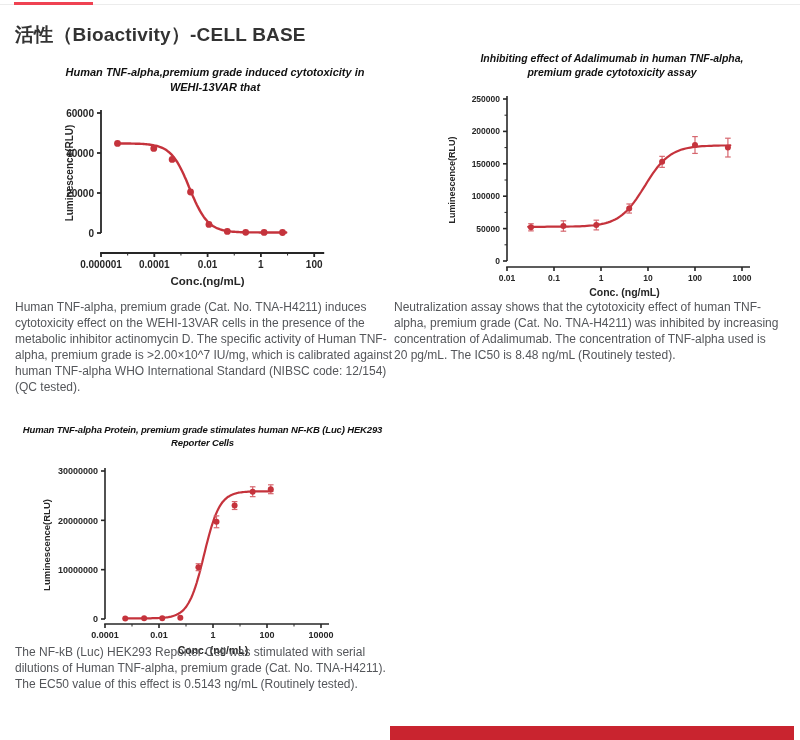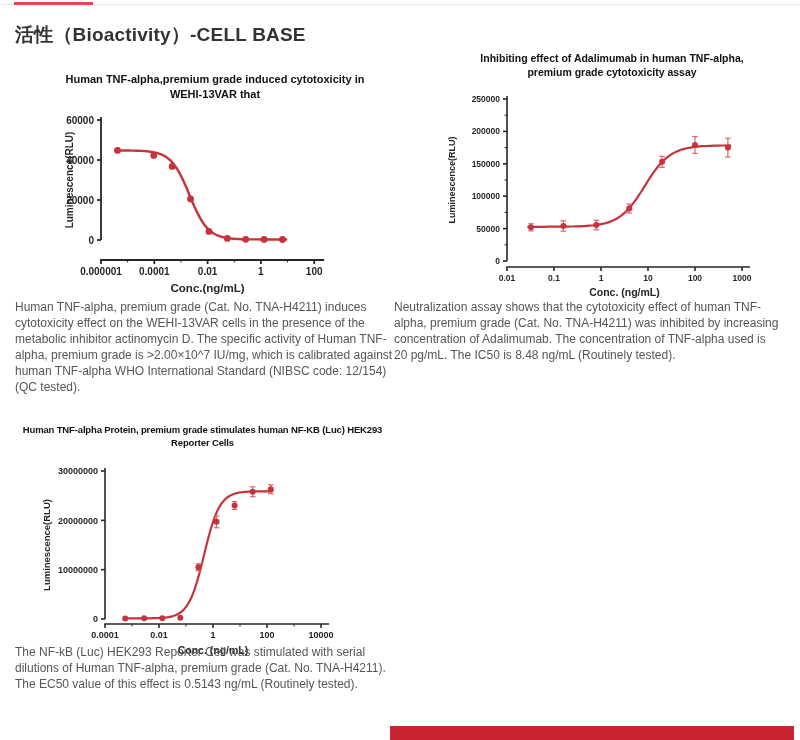--- a/index.html
+++ b/index.html
@@ -5,22 +5,22 @@
   html,body{margin:0;padding:0;background:#fff;}
   #canvas{position:relative;width:800px;height:740px;background:#ffffff;overflow:hidden;
           font-family:"Liberation Sans","DejaVu Sans",sans-serif;}
   .abs{position:absolute;}
   .top-hairline{left:0;top:4px;width:800px;height:1px;background:#ececec;}
   .accent-line{left:14px;top:2px;width:79px;height:3px;background:#ef4252;}
   .section-title{left:15px;top:22px;font-size:19px;font-weight:bold;color:#333;letter-spacing:.2px;}
   .chart-block{display:block;}
   .chart-title{display:flex;flex-direction:column;align-items:center;justify-content:flex-start;
                font-weight:bold;color:#111;line-height:1.32;text-align:center;}
-  .chart-title div{white-space:nowrap;}
-  .c0{left:40px;top:72px;width:350px;}
+  .chart-title div{white-space:nowrap;font-style:italic;}
+  .c0{left:40px;top:65px;width:350px;}
   .c0 .chart-title{height:36px;font-size:11px;}
   .c1{left:428px;top:52px;width:368px;}
   .c1 .chart-title{height:38px;font-size:10.5px;}
   .c2{left:30px;top:424px;width:345px;}
   .c2 .chart-title{height:32px;font-size:9.5px;letter-spacing:-0.15px;text-align:right;}
   .caption{font-size:12px;line-height:16px;color:#54565a;}
   .cap0{left:15px;top:299px;width:384px;}
   .cap1{left:394px;top:299px;width:386px;}
   .cap2{left:15px;top:644px;width:392px;}
   .bottom-bar{left:390px;top:726px;width:404px;height:14px;background:#c9242f;}

